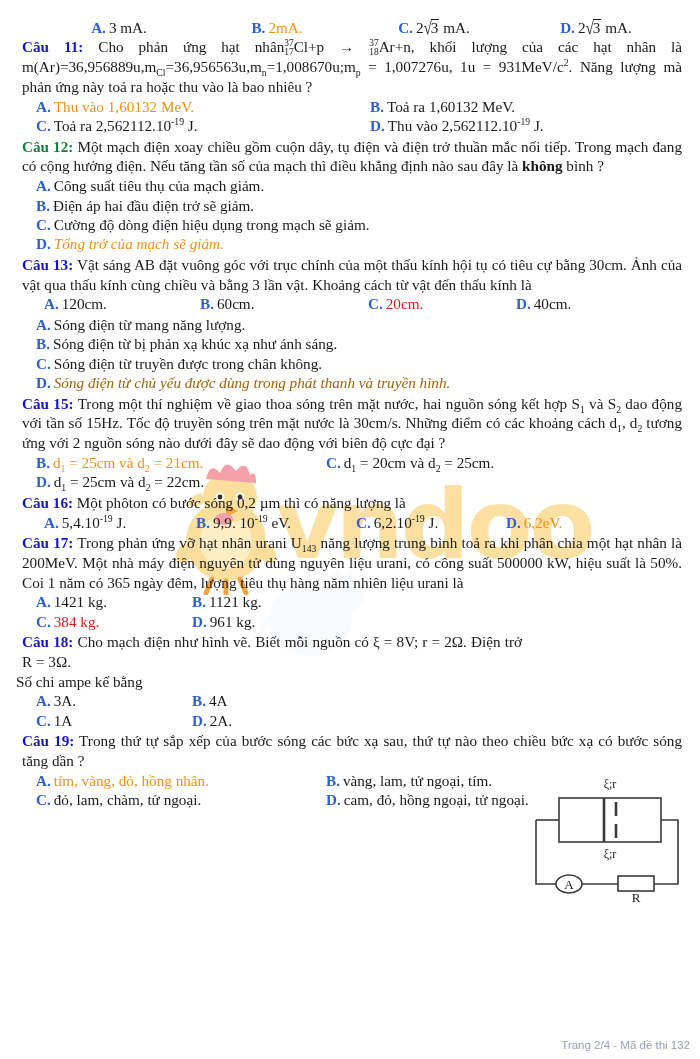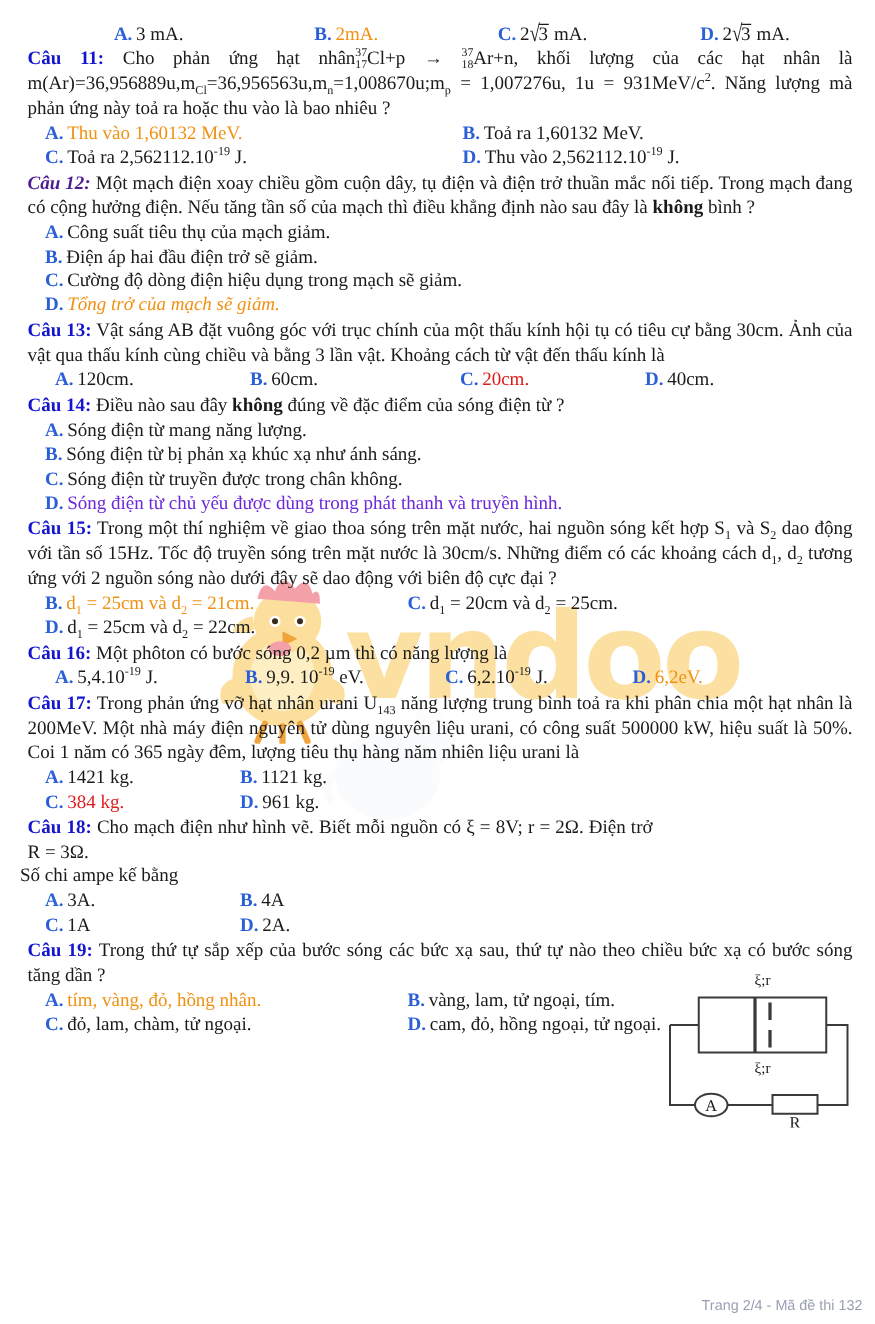--- a/index.html
+++ b/index.html
@@ -208,21 +208,21 @@
     <div class="ans c2">
       <span class="opt"><span class="ltr" style="color: rgb(42, 95, 216);">A.</span><span class="orange" style="color: rgb(240, 145, 18);">Thu vào 1,60132 MeV.</span></span>
       <span class="opt"><span class="ltr" style="color: rgb(42, 95, 216);">B.</span><span>Toả ra 1,60132 MeV.</span></span>
       <span class="opt"><span class="ltr" style="color: rgb(42, 95, 216);">C.</span><span>Toả ra 2,562112.10</span><sup>-19</sup><span> J.</span></span>
       <span class="opt"><span class="ltr" style="color: rgb(42, 95, 216);">D.</span><span>Thu vào 2,562112.10</span><sup>-19</sup><span> J.</span></span>
     </div>
   </div>
 
   <div class="q">
     <p class="qtext">
-      <span class="qlabel" style="color: #4c1d95; font-style: italic;">Câu 12:</span>
+      <span class="qlabel" style="color: #15803d;">Câu 12:</span>
       <span>Một mạch điện xoay chiều gồm cuộn dây, tụ điện và điện trở thuần mắc nối tiếp. Trong mạch đang có cộng hưởng điện. Nếu tăng tần số của mạch thì điều khẳng định nào sau đây là </span><b class="neg">không</b><span> bình ?</span>
     </p>
     <div class="ans c1">
       <span class="opt wrapok"><span class="ltr" style="color: rgb(42, 95, 216);">A.</span><span>Công suất tiêu thụ của mạch giảm.</span></span>
       <span class="opt wrapok"><span class="ltr" style="color: rgb(42, 95, 216);">B.</span><span>Điện áp hai đầu điện trở sẽ giảm.</span></span>
       <span class="opt wrapok"><span class="ltr" style="color: rgb(42, 95, 216);">C.</span><span>Cường độ dòng điện hiệu dụng trong mạch sẽ giảm.</span></span>
       <span class="opt wrapok"><span class="ltr" style="color: rgb(42, 95, 216);">D.</span><span class="orange" style="color: rgb(240, 145, 18); font-style: italic;">Tổng trở của mạch sẽ giảm.</span></span>
     </div>
   </div>
 
@@ -233,29 +233,25 @@
     </p>
     <div class="ans c4" style="grid-template-columns:156px 168px 148px auto;padding-left:36px;">
       <span class="opt"><span class="ltr" style="color: rgb(42, 95, 216);">A.</span><span>120cm.</span></span>
       <span class="opt"><span class="ltr" style="color: rgb(42, 95, 216);">B.</span><span>60cm.</span></span>
       <span class="opt"><span class="ltr" style="color: rgb(42, 95, 216);">C.</span><span class="red" style="color: rgb(224, 27, 27);">20cm.</span></span>
       <span class="opt"><span class="ltr" style="color: rgb(42, 95, 216);">D.</span><span>40cm.</span></span>
     </div>
   </div>
 
   <div class="q">
-    <p class="qtext">
-      <span class="qlabel" style="color: rgb(20, 20, 207);">Câu 14:</span>
-      <span>Điều nào sau đây </span><b class="neg">không</b><span> đúng về đặc điểm của sóng điện từ ?</span>
-    </p>
     <div class="ans c1">
       <span class="opt wrapok"><span class="ltr" style="color: rgb(42, 95, 216);">A.</span><span>Sóng điện từ mang năng lượng.</span></span>
       <span class="opt wrapok"><span class="ltr" style="color: rgb(42, 95, 216);">B.</span><span>Sóng điện từ bị phản xạ khúc xạ như ánh sáng.</span></span>
       <span class="opt wrapok"><span class="ltr" style="color: rgb(42, 95, 216);">C.</span><span>Sóng điện từ truyền được trong chân không.</span></span>
-      <span class="opt wrapok"><span class="ltr" style="color: rgb(42, 95, 216);">D.</span><span class="orange" style="color: #6d28d9;">Sóng điện từ chủ yếu được dùng trong phát thanh và truyền hình.</span></span>
+      <span class="opt wrapok"><span class="ltr" style="color: rgb(42, 95, 216);">D.</span><span class="orange" style="color: #a16207; font-style: italic;">Sóng điện từ chủ yếu được dùng trong phát thanh và truyền hình.</span></span>
     </div>
   </div>
 
   <div class="q">
     <p class="qtext">
       <span class="qlabel" style="color: rgb(20, 20, 207);">Câu 15:</span>
       <span>Trong một thí nghiệm về giao thoa sóng trên mặt nước, hai nguồn sóng kết hợp S</span><sub>1</sub><span> và S</span><sub>2</sub><span> dao động với tần số 15Hz. Tốc độ truyền sóng trên mặt nước là 30cm/s. Những điểm có các khoảng cách d</span><sub>1</sub><span>, d</span><sub>2</sub><span> tương ứng với 2 nguồn sóng nào dưới đây sẽ dao động với biên độ cực đại ?</span>
     </p>
     <div class="ans c2w">
       <span class="opt orange" style="color: rgb(240, 145, 18);"><span class="ltr" style="color: rgb(42, 95, 216);">B.</span><span>d</span><sub>1</sub><span> = 25cm và d</span><sub>2</sub><span> = 21cm.</span></span>

